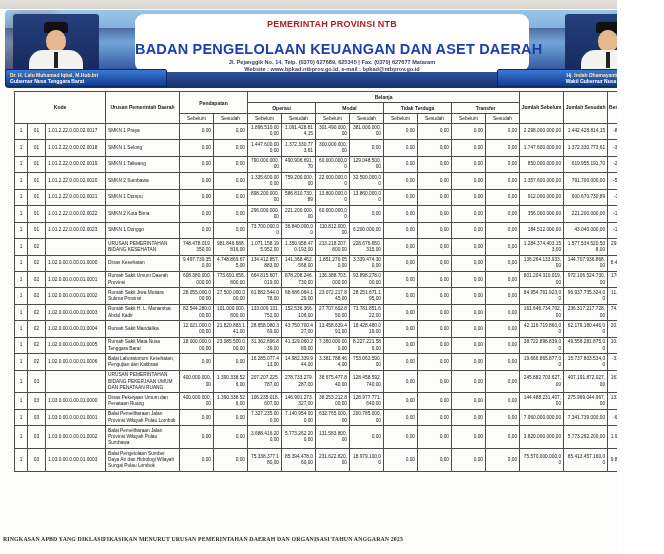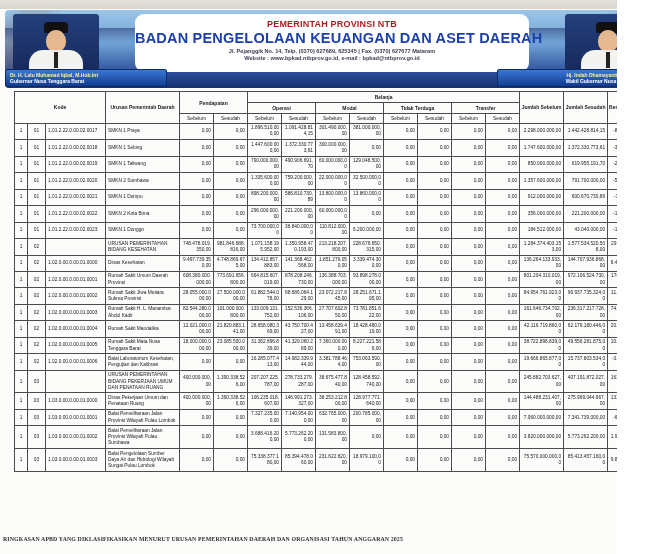--- a/index.html
+++ b/index.html
@@ -20,21 +20,21 @@
   .figure .hat{position:absolute;left:31px;top:8px;width:24px;height:11px;border-radius:4px 4px 2px 2px;background:#111;}
   .figure .body{position:absolute;left:16px;top:36px;width:54px;height:28px;border-radius:14px 14px 0 0;background:#f2f2ee;}
   .figure .tie{position:absolute;left:41px;top:38px;width:4px;height:16px;background:#222;}
   .caption{position:absolute;bottom:1px;width:152px;background:linear-gradient(#3a78d4,#123c8e);
            border:1px solid #0c2a66;border-radius:2px;padding:2px 4px;line-height:1.25;}
   .caption .nm{font-size:5px;font-weight:bold;color:#ffe9a8;white-space:nowrap;}
   .caption .tt{font-size:5px;font-weight:bold;color:#ffffff;white-space:nowrap;}
   .centerbox{position:absolute;left:130px;top:4px;width:394px;height:58px;background:#fff;border-radius:9px;
              text-align:center;padding-top:5px;box-sizing:border-box;}
   .t-red{font-size:9px;font-weight:bold;letter-spacing:.2px;}
-  .t-blue{font-size:14.5px;font-weight:bold;letter-spacing:.2px;margin-top:1px;white-space:nowrap;}
+  .t-blue{font-size:14.5px;font-weight:bold;letter-spacing:.2px;margin-top:12px;white-space:nowrap;}
   .t-addr{font-size:5.6px;font-weight:bold;color:#3c3c55;margin-top:2px;}
   .t-web{font-size:5.6px;font-weight:bold;color:#3c3c55;margin-top:1px;}
   
   .tblwrap{position:absolute;left:14px;top:91px;width:636px;}
   table{border-collapse:collapse;table-layout:fixed;width:636px;border:1.5px solid #3a3a3a;}
   th,td{border:1px solid #4c4c4c;overflow:hidden;}
   th{font-size:5px;font-weight:bold;padding:2px 1px;text-align:center;vertical-align:middle;line-height:1.2;}
   th.sub{font-weight:normal;font-size:4.8px;padding:1.5px 1px;}
   td{font-size:4.8px;padding:1.5px 2px;line-height:1.3;vertical-align:middle;}
   td.c{text-align:center;}

